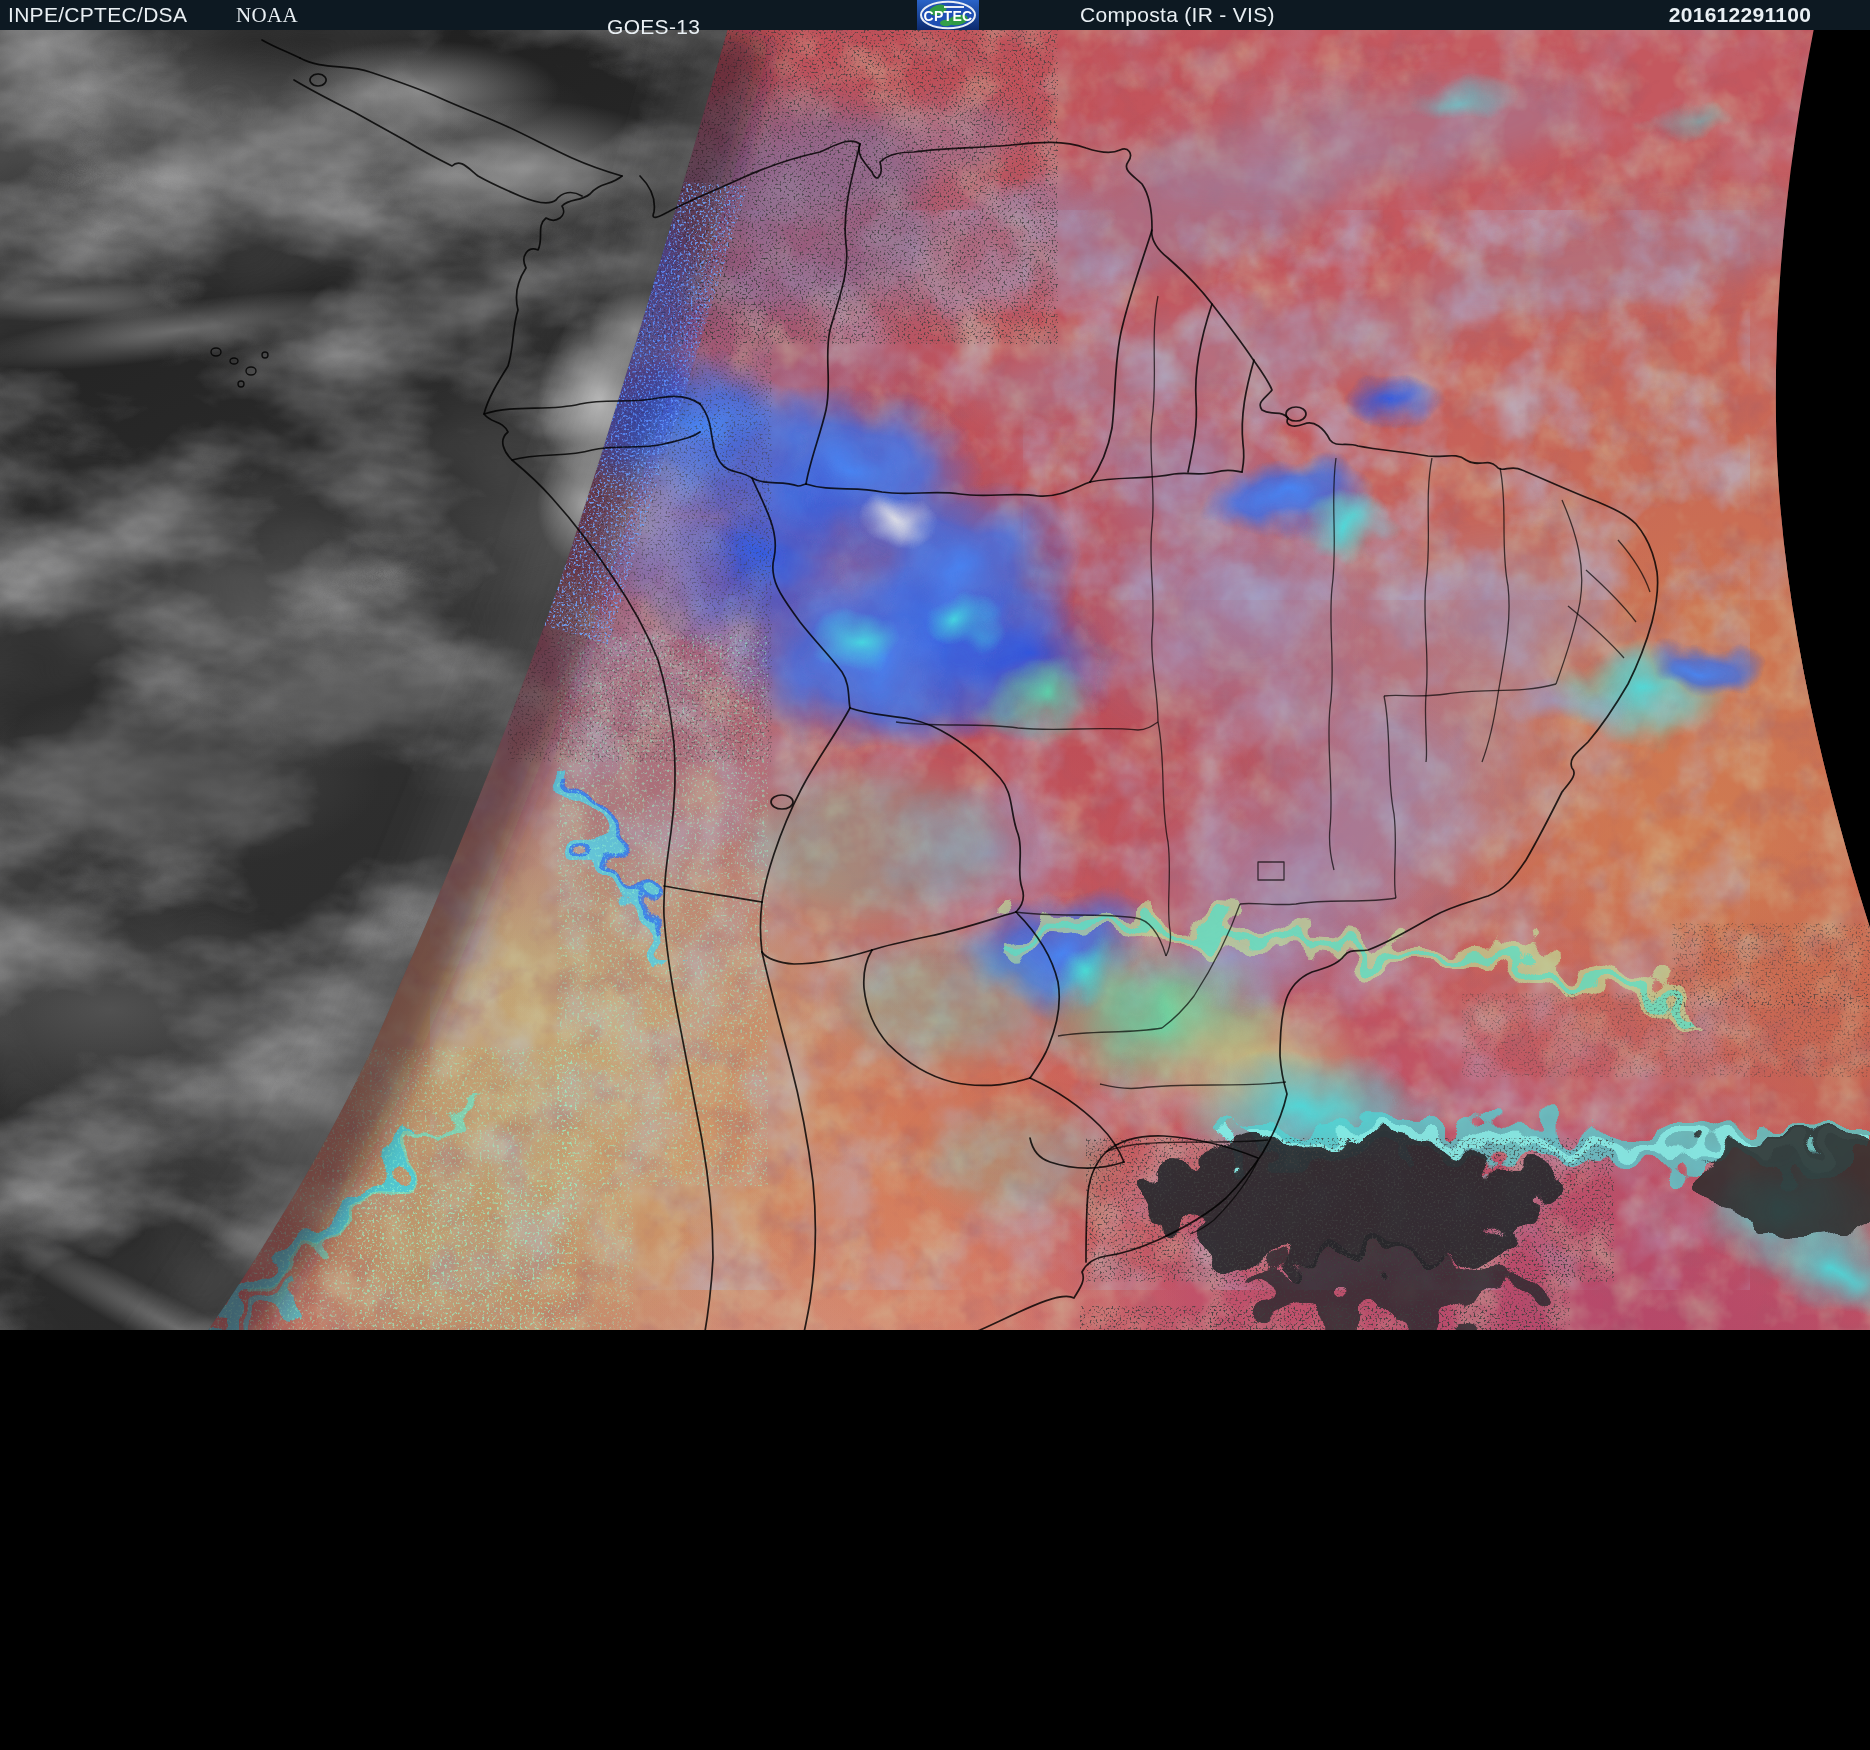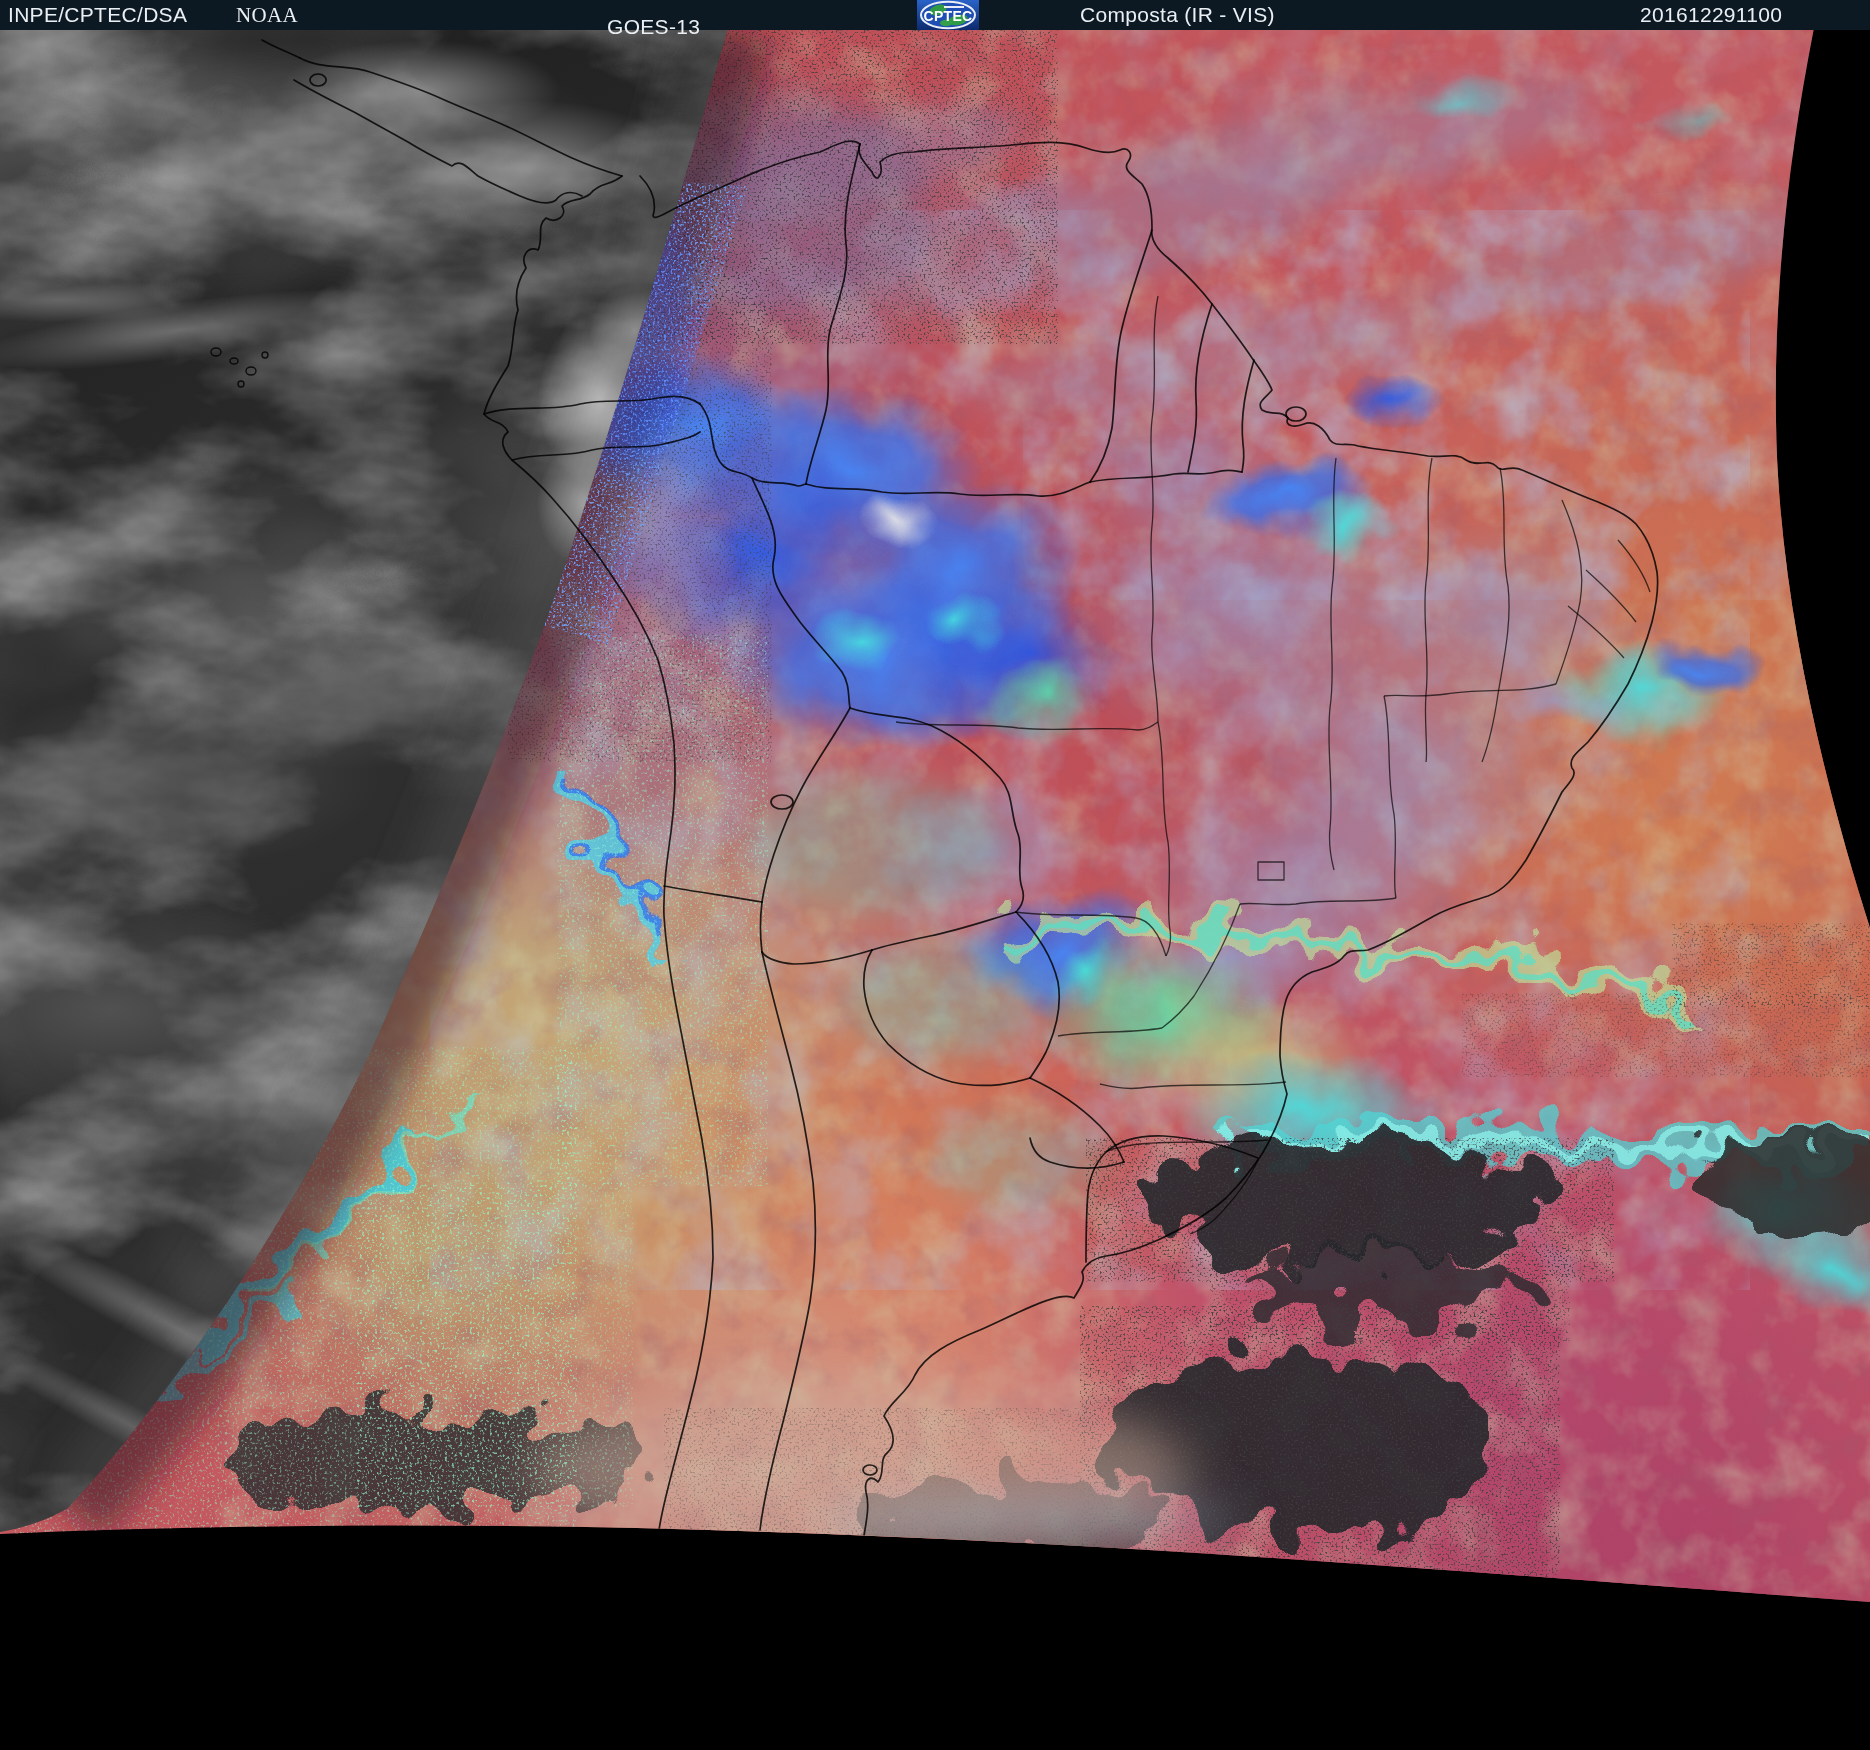--- a/index.html
+++ b/index.html
@@ -1,25 +1,25 @@
 <!DOCTYPE html>
 <html><head>
 <meta charset="utf-8">
 <style>
   html,body{margin:0;padding:0;background:#000;}
   body{font-family:"Liberation Sans", sans-serif;}
-  .stage{position:relative;width:1870px;height:1750px;background:#000;overflow:hidden;}
+  .stage{position:relative;width:1870px;height:1330px;background:#000;overflow:hidden;}
   .titlebar{position:absolute;left:0;top:0;width:1870px;height:30px;background:#0d1922;z-index:5;}
   .h-item{position:absolute;top:0;height:30px;line-height:30px;font-size:21px;color:#e9eff3;white-space:nowrap;letter-spacing:0.3px;}
   .h-src{left:8px;}
   .h-agency{left:236px;font-family:Liberation Serif, serif;}
   .h-sat{left:607px;margin-top:12px;}
   .h-logo{left:917px;top:0;width:62px;height:30px;}
   .h-prod{left:1080px;}
-  .h-time{left:1640px;width:200px;text-align:left;}
+  .h-time{left:1640px;width:200px;text-align:center;font-weight:bold;}
   .scene{position:absolute;left:0;top:0;z-index:1;}
 </style>
 </head>
 <body>
 
 <div class="stage">
 
   <div class="titlebar">
     <span class="h-item h-src">INPE/CPTEC/DSA</span>
     <span class="h-item h-agency">NOAA</span>

